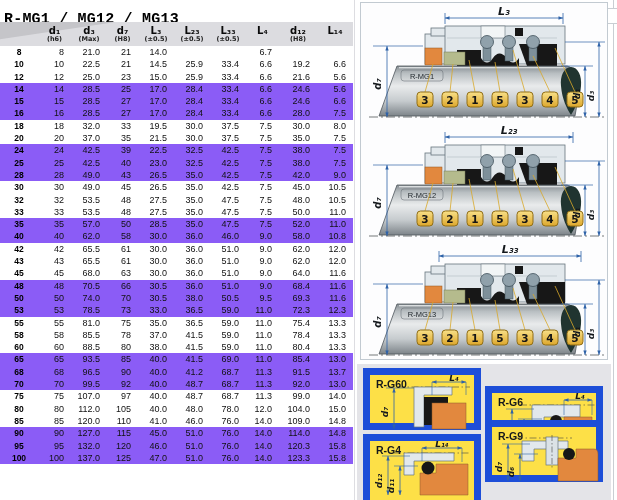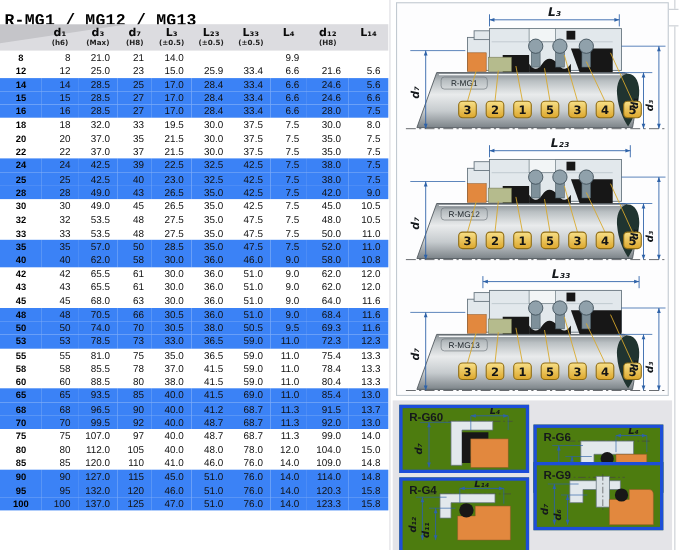--- a/index.html
+++ b/index.html
@@ -31,38 +31,38 @@
     height:24px;padding:0;vertical-align:top;text-align:center;
     background:transparent;font-family:"DejaVu Sans",sans-serif;
   }
   table.dims th .sym{display:block;font-size:10px;font-weight:bold;line-height:11px;padding-top:3px;color:#0a0a0a;}
   table.dims th .tol{display:block;font-size:6.5px;font-weight:bold;line-height:7px;color:#222;}
   table.dims td{
     font-size:9px;height:12.3px;line-height:12.3px;
     padding:0 7px 0 0;text-align:right;color:#111;white-space:nowrap;
   }
   table.dims td.first{font-weight:bold;text-align:center;padding:0;font-size:8.5px;color:#000;}
-  table.dims tr.alt{background:#3b82f6;}
+  table.dims tr.alt{background:#8b5cf6;}
   .divider{position:absolute;left:354px;top:0;width:1px;height:500px;background:#dddde1;}
   
   .right{position:absolute;left:357px;top:0;width:260px;height:500px;}
   .page-edge{position:absolute;right:3px;top:0;width:1px;height:500px;background:#c9ced3;}
   .edge-tab{position:absolute;right:0;top:8px;width:9px;height:14px;background:#fff;border:1px solid #c9ced3;border-right:none;}
   .diagrams-box{
     position:absolute;left:3px;top:2px;width:248px;height:358px;
     border:1px solid #c2cad1;background:#fdfdfe;box-sizing:border-box;
   }
   .seal{position:absolute;left:0;width:246px;height:118px;}
   .seal svg{display:block;width:246px;height:118px;}
   .seal-1{top:1px;} .seal-2{top:120px;} .seal-3{top:239px;}
   .seat-area{
     position:absolute;left:0;top:364px;width:254px;height:136px;
     background:#e4e4e8;
   }
-  .seat-cell{position:absolute;background:#4d7c0f;border:3px solid #1d4ed8;box-sizing:border-box;}
+  .seat-cell{position:absolute;background:#fde047;border:7px solid #1d4ed8;box-sizing:border-box;}
   .seat-c0{left:6px;top:4px;width:118px;height:62px;}
   .seat-c1{left:128px;top:4px;width:118px;height:62px;margin-top:18px;}
   .seat-c2{left:6px;top:70px;width:118px;height:74px;}
   .seat-c3{left:128px;top:56px;width:118px;height:62px;}
   .seat-label{
     position:absolute;left:6px;top:3px;z-index:2;
     font-size:10.5px;font-weight:bold;color:#15181c;
   }
   .seat-cell svg{position:absolute;left:0;top:0;width:116px;height:60px;}
 </style>
@@ -132,23 +132,35 @@
     </thead>
   <tbody>
       <tr>
         <td class="first">8</td>
         <td>8</td>
         <td>21.0</td>
         <td>21</td>
         <td>14.0</td>
         <td></td>
         <td></td>
-        <td>9.9</td>
+        <td>6.7</td>
         <td></td>
         <td></td>
+      </tr>
+      <tr>
+        <td class="first">10</td>
+        <td>10</td>
+        <td>22.5</td>
+        <td>21</td>
+        <td>14.5</td>
+        <td>25.9</td>
+        <td>33.4</td>
+        <td>6.6</td>
+        <td>19.2</td>
+        <td>6.6</td>
       </tr>
       <tr>
         <td class="first">12</td>
         <td>12</td>
         <td>25.0</td>
         <td>23</td>
         <td>15.0</td>
         <td>25.9</td>
         <td>33.4</td>
         <td>6.6</td>
@@ -201,32 +213,20 @@
         <td>37.5</td>
         <td>7.5</td>
         <td>30.0</td>
         <td>8.0</td>
       </tr>
       <tr>
         <td class="first">20</td>
         <td>20</td>
         <td>37.0</td>
         <td>35</td>
-        <td>21.5</td>
-        <td>30.0</td>
-        <td>37.5</td>
-        <td>7.5</td>
-        <td>35.0</td>
-        <td>7.5</td>
-      </tr>
-      <tr>
-        <td class="first">22</td>
-        <td>22</td>
-        <td>37.0</td>
-        <td>37</td>
         <td>21.5</td>
         <td>30.0</td>
         <td>37.5</td>
         <td>7.5</td>
         <td>35.0</td>
         <td>7.5</td>
       </tr>
       <tr class="alt">
         <td class="first">24</td>
         <td>24</td>

